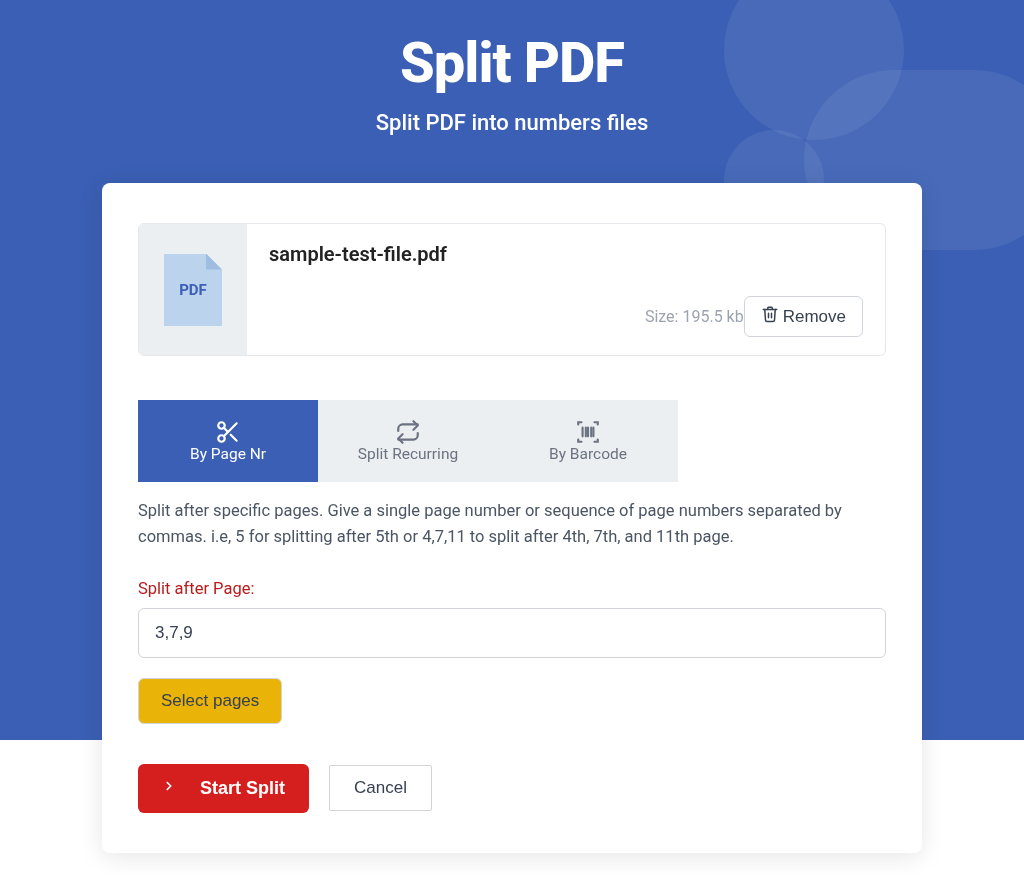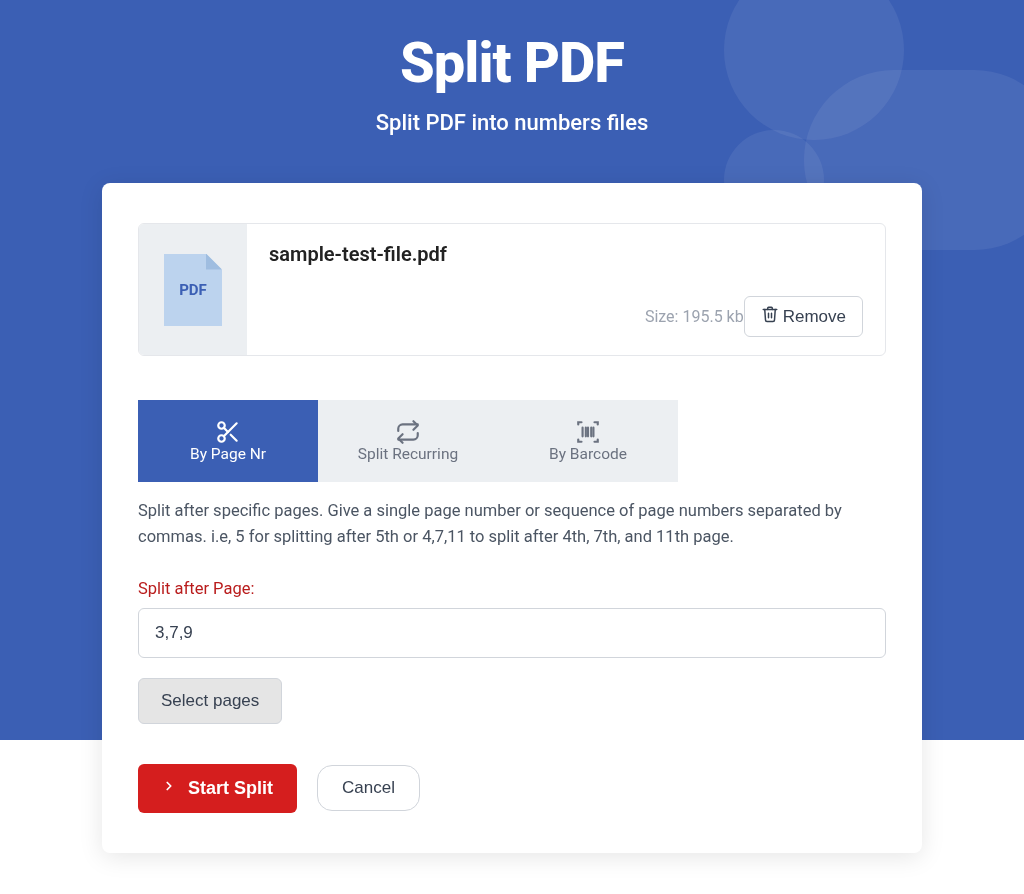--- a/index.html
+++ b/index.html
@@ -175,55 +175,55 @@
     padding: 14px 16px;
     font-size: 17px;
     color: #374151;
     outline: none;
   }
 
   .select-pages-btn {
     margin-top: 20px;
     display: inline-block;
     border: 1px solid #d1d5db;
-    background: #e5e5e5;
+    background: #eab308;
     border-radius: 6px;
     padding: 12px 22px;
     font-size: 17px;
     color: #374151;
     cursor: pointer;
   }
 
   .action-row {
     margin-top: 40px;
     display: flex;
     gap: 20px;
     align-items: center;
   }
   .start-btn {
     display: inline-flex;
     align-items: center;
-    gap: 12px;
+    gap: 24px;
     background: #d51e1e;
     color: #fff;
     border: none;
     border-radius: 6px;
     padding: 13px 24px;
     font-size: 18px;
     font-weight: 700;
     cursor: pointer;
     text-align: right;
   }
   .start-btn svg { width: 14px; height: 18px; }
   .cancel-btn {
     display: inline-flex;
     align-items: center;
     border: 1px solid #d1d5db;
     background: #fff;
-    border-radius: 15px;
+    border-radius: 2px;
     padding: 12px 24px;
     font-size: 17px;
     color: #374151;
     cursor: pointer;
   }
 </style>
 </head>
 <body>
 
 <div class="hero-bg">

